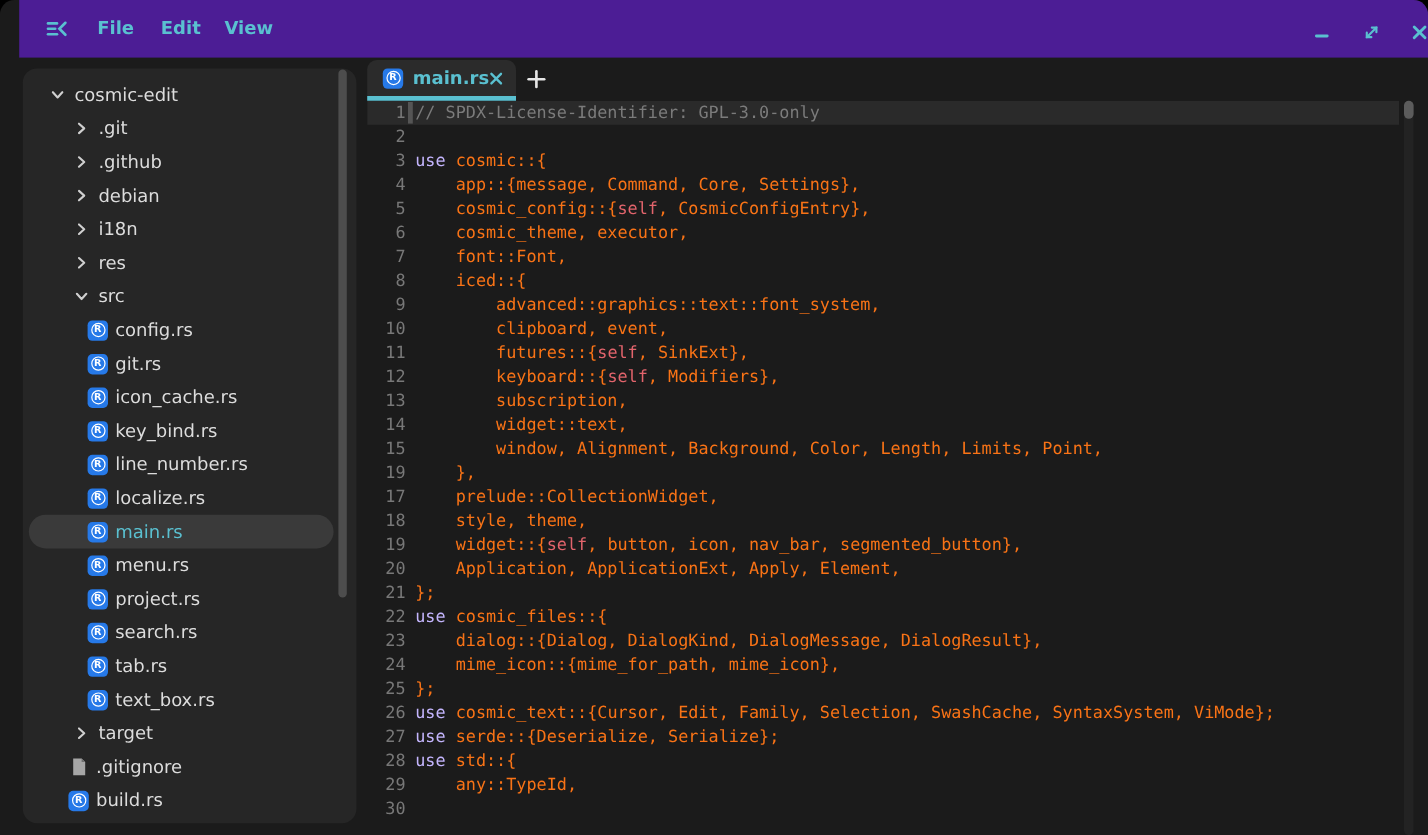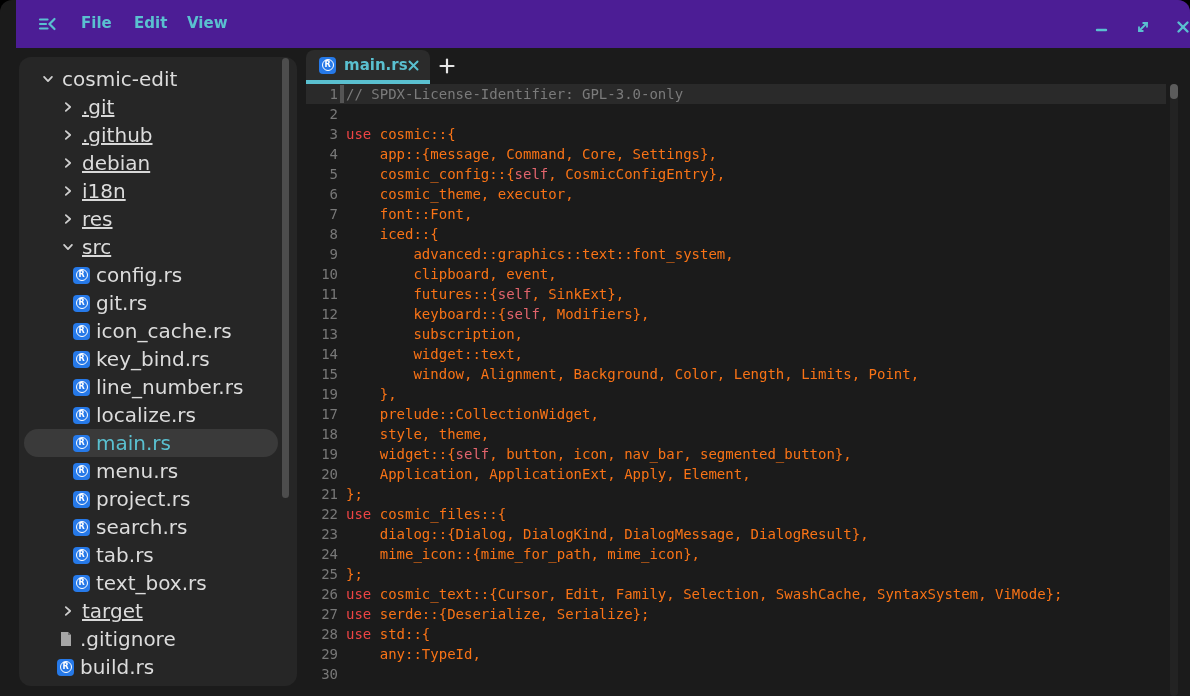--- a/index.html
+++ b/index.html
@@ -19,23 +19,23 @@
   .ctl-min{left:1077px;} .ctl-max{left:1118px;} .ctl-close{left:1158px;}
   
   .sidebar{position:absolute;left:19px;top:57px;width:278px;height:629px;
     background:#262626;border-radius:12px;}
   .tree{position:absolute;left:0;top:8px;width:100%;}
   .tree-row{position:relative;height:28px;display:flex;align-items:center;cursor:pointer;}
   .tree-row.selected::before{content:"";position:absolute;left:5px;right:19px;top:0;height:28px;
     background:#3a3a3a;border-radius:14px;}
   .tree-row > *{position:relative;}
   .tree-row .chev{display:flex;width:16px;height:16px;align-items:center;justify-content:center;flex:none;}
-  .tree-label{margin-left:6px;font-size:20px;color:#dcdcdc;white-space:nowrap;}
+  .tree-label{margin-left:6px;font-size:15px;color:#dcdcdc;white-space:nowrap;}
   .tree-row.selected .tree-label{color:#5ac0d0;}
-  .pad-d0{padding-left:21px;} .pad-d1c{padding-left:41px;text-decoration:underline;} .pad-d1f{padding-left:38px;text-align:right;} .pad-d2f{padding-left:54px;}
+  .pad-d0{padding-left:21px;} .pad-d1c{padding-left:41px;} .pad-d1f{padding-left:38px;text-align:right;} .pad-d2f{padding-left:54px;}
   .rust-icon{width:17px;height:17px;border-radius:4px;background:#2679e8;flex:none;
     display:flex;align-items:center;justify-content:center;}
   .rust-icon .ring{width:12px;height:12px;border:1.4px solid #fff;border-radius:50%;
     display:flex;align-items:center;justify-content:center;
     font-size:8px;font-weight:bold;color:#fff;line-height:1;font-family:"DejaVu Sans",sans-serif;}
   .file-icon{width:17px;height:17px;flex:none;display:flex;align-items:center;justify-content:center;}
   .sb-scroll{position:absolute;right:8px;top:1px;width:7px;height:440px;background:#4d4d4d;border-radius:4px;cursor:pointer;}
   
   .editor-region{position:absolute;left:306px;top:50px;right:12px;bottom:0;}
   .tab{position:absolute;left:0;top:0;width:124px;height:30px;background:#2b2b2b;
@@ -46,21 +46,21 @@
   .tab-underline{position:absolute;left:0;top:30px;width:124px;height:4px;background:#5ac0d0;}
   .new-tab{position:absolute;left:131px;top:6px;width:20px;height:20px;background:none;border:none;padding:0;cursor:pointer;}
   
   .code-area{position:absolute;left:0;top:34px;right:12px;bottom:0;overflow:hidden;
     font-family:"DejaVu Sans Mono","Liberation Mono",monospace;font-size:14px;}
   .line{position:relative;height:20px;line-height:20px;white-space:pre;display:flex;}
   .line.current{background:#2a2a2a;}
   .line .ln{display:inline-block;width:32px;text-align:right;color:#787878;flex:none;}
   .line .code{margin-left:8px;}
   .caret{position:absolute;left:34px;top:1px;width:4px;height:18px;background:#555;}
-  .tok-cm{color:#7b7b7b;} .tok-kw{color:#ef4444;} .tok-rd{color:#e2646c;} .tok-pl{color:#f97316;}
+  .tok-cm{color:#7b7b7b;} .tok-kw{color:#c4b5fd;} .tok-rd{color:#e2646c;} .tok-pl{color:#f97316;}
   .ed-track{position:absolute;right:0;top:34px;bottom:0;width:8px;background:#232323;border-radius:4px;cursor:pointer;}
   .ed-thumb{position:absolute;right:0;top:0;width:8px;height:15px;background:#5c5c5c;border-radius:4px;cursor:pointer;}
   svg{display:block;}
 </style>
 </head>
 <body>
 
 <div class="window">
 
   <div class="header">

